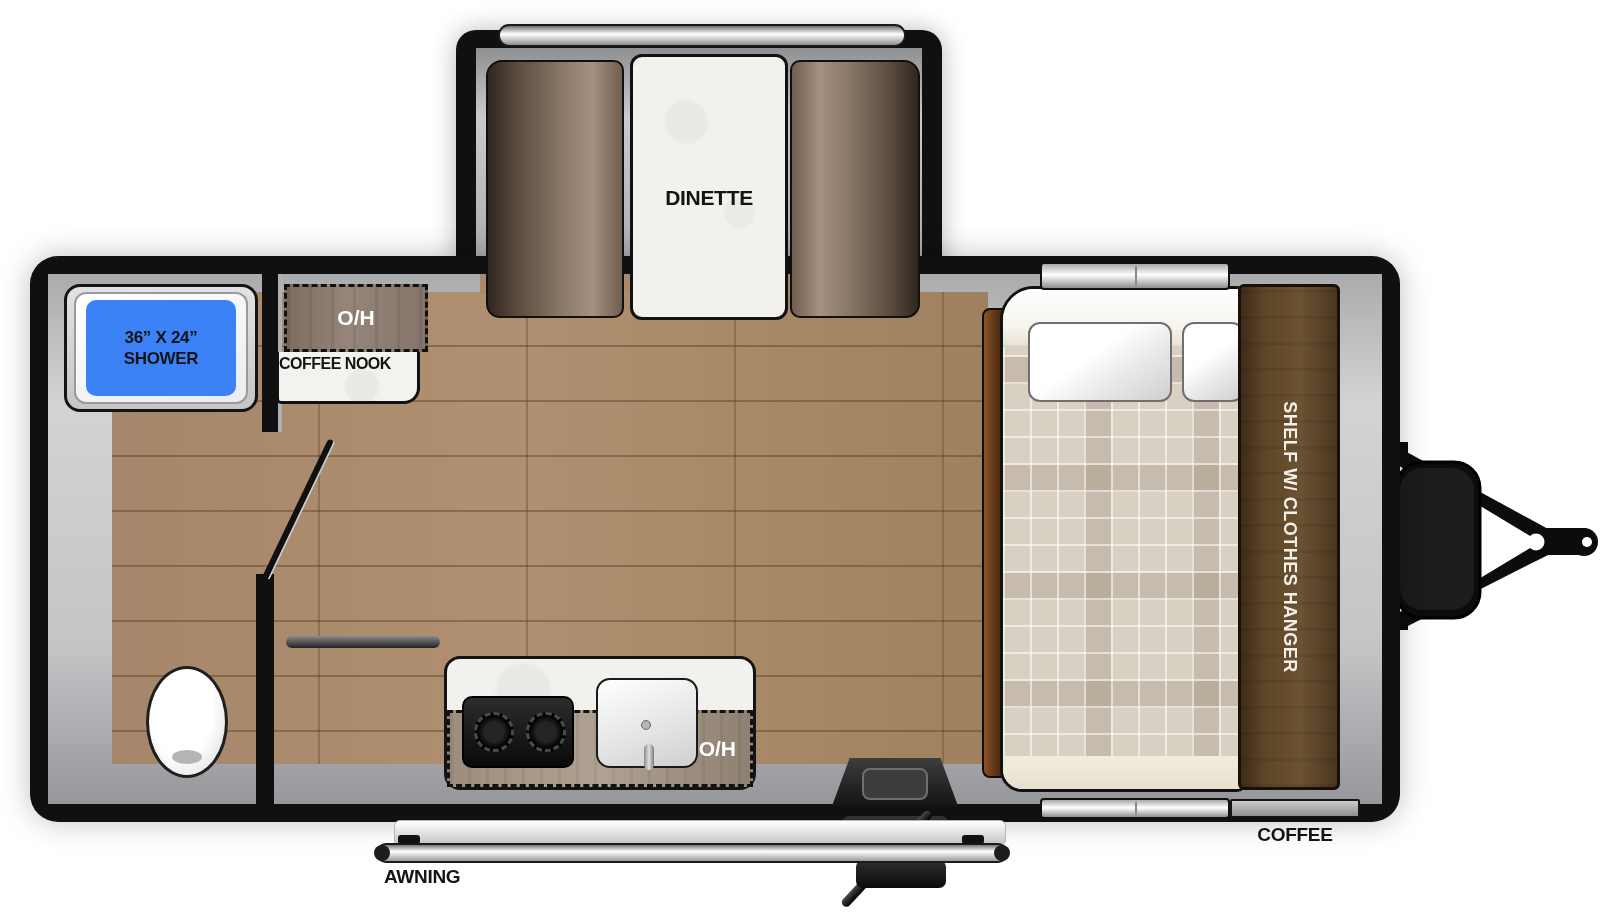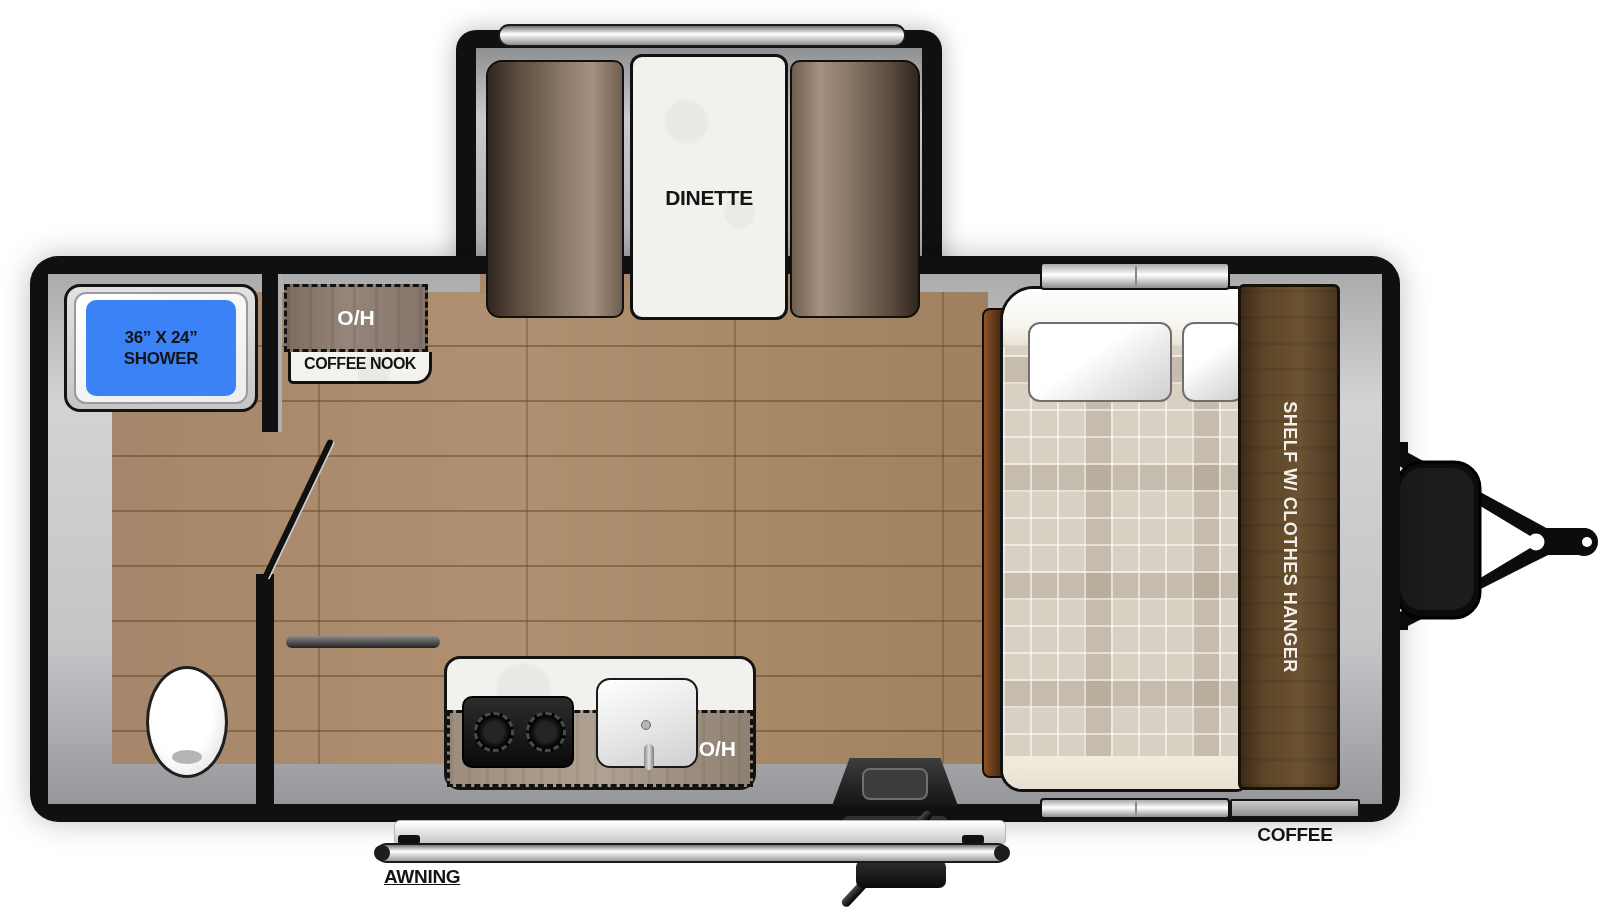--- a/index.html
+++ b/index.html
@@ -42,23 +42,23 @@
   #bath-wall-lower{left:256px;top:574px;width:18px;height:232px;background:#101010;}
   #bath-door{left:262px;top:425px;width:8px;height:153px;background:#101010;border-right:2px solid #c9c9c9;border-radius:4px 4px 0 0;transform:rotate(25.6deg);transform-origin:50% 100%;}
   #toilet{left:146px;top:666px;width:82px;height:112px;border:3px solid #1f1f1f;border-radius:50%;background:radial-gradient(ellipse at 42% 35%, #ffffff 52%, #ededed 72%, #d2d2d2);}
   #toilet-dot{left:172px;top:750px;width:30px;height:14px;border-radius:50%;background:#b5b5b5;}
 
   
   #nook-oh{left:284px;top:284px;width:144px;height:68px;border:3px dashed #111;background:
      repeating-linear-gradient(90deg, rgba(0,0,0,.08) 0 3px, transparent 3px 22px),
      linear-gradient(90deg,#7e6c5e,#96857a 45%,#85746a);display:flex;align-items:center;justify-content:center;}
   #nook-oh span{color:#fff;font-size:21px;letter-spacing:0;}
-  #nook-counter{left:288px;top:352px;width:144px;height:32px;border:3px solid #111;border-top:none;border-radius:0 0 16px 5px;background:
+  #nook-counter{left:276px;top:352px;width:144px;height:52px;border:3px solid #111;border-top:none;border-radius:0 0 16px 5px;background:
      radial-gradient(circle at 60% 70%, rgba(0,0,0,.04) 0 18%, transparent 20%),#f4f2ee;
-     display:flex;align-items:flex-start;justify-content:center;}
+     display:flex;align-items:flex-start;justify-content:flex-start;}
   #nook-counter span{font-size:16px;margin-top:3px;letter-spacing:-0.5px;}
 
   
   #fridge{left:276px;top:632px;width:174px;height:160px;border:2px solid #000;border-radius:12px;background:linear-gradient(135deg,#555 0%,#161616 30%,#000 62%,#2a2a2a 100%);display:flex;align-items:center;justify-content:center;}
   #fridge-top{left:286px;top:636px;width:154px;height:12px;border-radius:8px;background:linear-gradient(180deg,#8a8a8a,#222);}
   #fridge span{color:#fff;font-size:19px;letter-spacing:0;}
   #counter{left:444px;top:656px;width:312px;height:134px;border:3px solid #141414;border-radius:16px;background:
      radial-gradient(circle at 25% 25%, rgba(0,0,0,.04) 0 10%, transparent 12%),
      radial-gradient(circle at 75% 30%, rgba(0,0,0,.035) 0 8%, transparent 10%),#f3f1ed;}
   #kitchen-oh{left:447px;top:710px;width:306px;height:77px;border:3px dashed #111;background:
@@ -107,21 +107,21 @@
   #door-rod{left:926px;top:812px;width:9px;height:128px;border-radius:5px;background:linear-gradient(90deg,#4c4c4c,#000);transform:rotate(43deg);transform-origin:50% 0%;}
 
   
   #awning-fabric{left:394px;top:820px;width:612px;height:26px;border-radius:6px;border:1px solid #b5b5b5;background:linear-gradient(180deg,#ffffff,#dedede 55%,#c2c2c2);}
   #awning-bar{left:376px;top:843px;width:632px;height:20px;border:2px solid #1a1a1a;border-radius:10px;background:linear-gradient(180deg,#777,#ffffff 40%,#9b9b9b);}
   .awning-cap{top:845px;width:16px;height:16px;border-radius:8px;background:#1d1d1d;}
   #awning-cap-left{left:374px;} #awning-cap-right{left:994px;}
   .awning-tab{top:835px;width:22px;height:9px;border-radius:3px;background:#111;}
   #awning-tab-left{left:398px;} #awning-tab-right{left:962px;}
 
-  #awning-label{left:384px;top:866px;font-size:19px;text-decoration:underline;}
+  #awning-label{left:384px;top:866px;font-size:19px;}
   #storage-label{left:1228px;top:824px;width:134px;text-align:center;font-size:19px;}
 </style>
 </head>
 <body>
 
 <div id="stage">
 
   <div class="abs" id="slideout-box"></div>
   <div class="abs" id="slideout-trim"></div>
   <div class="abs" id="slideout-bar"></div>

